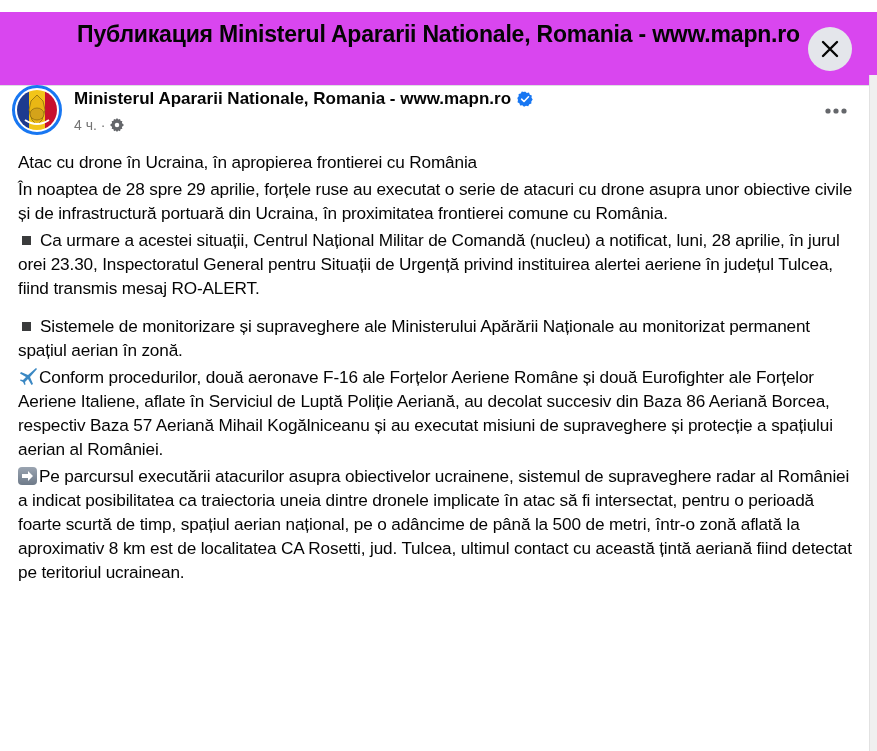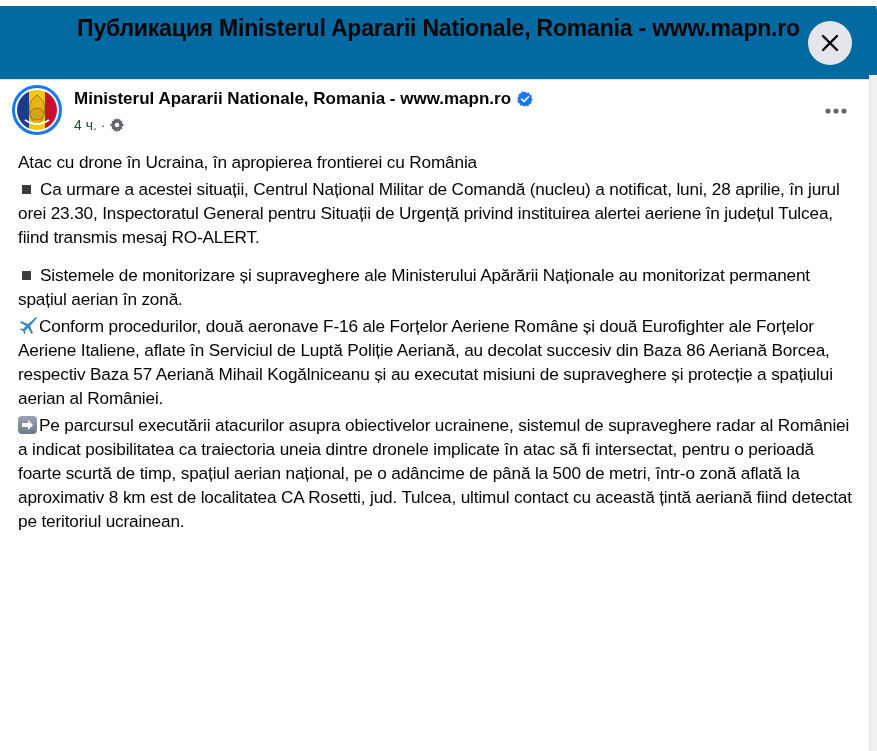--- a/index.html
+++ b/index.html
@@ -1,34 +1,34 @@
 <!DOCTYPE html>
 <html><head>
   <meta charset="utf-8">
   <style>
     * { box-sizing: border-box; margin: 0; padding: 0; }
     html, body { width: 877px; height: 751px; overflow: hidden; background: #ffffff; }
     body { font-family: "Liberation Sans", "DejaVu Sans", sans-serif; color: #050505; position: relative; }
 
     .dialog { position: absolute; left: 0; top: 0; width: 877px; height: 751px; background: #fff; border-top-right-radius: 10px; overflow: hidden; }
 
-    .header { position: absolute; left: 0; top: 6px; width: 877px; height: 74px; border-bottom: 1px solid #dddfe2; background: #0369a1; }
+    .header { position: absolute; left: 0; top: 12px; width: 877px; height: 74px; border-bottom: 1px solid #dddfe2; background: #d946ef; }
     .header-title { position: absolute; left: 60px; right: 60px; top: 8px; text-align: center; font-size: 23px; font-weight: bold; line-height: 29px; color: #050505; letter-spacing: -0.2px; }
     .close-btn { position: absolute; left: 808px; top: 15px; width: 44px; height: 44px; border-radius: 50%; background: #e4e6eb; display: flex; align-items: center; justify-content: center; cursor: pointer; }
 
     .scroll-area { position: absolute; left: 0; top: 75px; width: 869px; height: 676px; overflow: hidden; border-radius: 13px; }
     .scrollbar { position: absolute; left: 869px; top: 75px; width: 8px; height: 676px; background: #f0f0f0; border-left: 1px solid #e2e2e2; }
 
     .post-header { position: absolute; left: 0; top: 0; width: 869px; height: 70px; }
     .avatar { position: absolute; left: 12px; top: 10px; width: 50px; height: 50px; border-radius: 50%; border: 3px solid #1877f2; padding: 2px; background: #fff; }
     .avatar-inner { width: 100%; height: 100%; border-radius: 50%; overflow: hidden; background: linear-gradient(90deg, #1d3b8f 0%, #1d3b8f 30%, #f2c519 30%, #f2c519 70%, #c8102e 70%, #c8102e 100%); position: relative; }
     .page-name { position: absolute; left: 74px; top: 13px; font-size: 17px; line-height: 22px; font-weight: 600; color: #050505; display: flex; align-items: center; gap: 6px; }
     .page-name-text { cursor: pointer; }
     .verified { display: inline-flex; width: 16px; height: 16px; }
-    .meta { position: absolute; left: 74px; top: 41px; font-size: 14px; color: #14532d; display: flex; align-items: center; gap: 4px; line-height: 18px; }
+    .meta { position: absolute; left: 74px; top: 41px; font-size: 14px; color: #737373; display: flex; align-items: center; gap: 4px; line-height: 18px; }
     .more-btn { position: absolute; left: 818px; top: 18px; width: 36px; height: 36px; border-radius: 50%; display: flex; align-items: center; justify-content: center; cursor: pointer; }
 
     .post-body { position: absolute; left: 15px; top: 72px; width: 845px; font-size: 17.2px; line-height: 24px; color: #050505; letter-spacing: -0.15px; }
     .post-body p { margin: 3px; }
     .gap { height: 8px; }
     .bullet { display: inline-block; width: 9px; height: 9px; background: #3a3b3c; margin: 0 9px 2px 4px; vertical-align: middle; }
     .emoji-plane { display: inline-block; width: 20px; height: 20px; vertical-align: -3px; margin-right: 1px; }
     .emoji-arrow { display: inline-block; width: 19px; height: 18px; border-radius: 4px; background: linear-gradient(#9aa4b1, #6e7a89); vertical-align: -3px; margin-right: 2px; position: relative; }
     .emoji-arrow svg { position: absolute; left: 2px; top: 2px; }
     .link { color: #216fdb; font-weight: 600; text-decoration: none; cursor: pointer; }
@@ -80,20 +80,21 @@
         <svg width="22" height="6" viewBox="0 0 22 6">
           <circle cx="3" cy="3" r="2.6" fill="#65676b"></circle>
           <circle cx="11" cy="3" r="2.6" fill="#65676b"></circle>
           <circle cx="19" cy="3" r="2.6" fill="#65676b"></circle>
         </svg>
       </div>
     </div>
 
     <div class="post-body">
       <p>Atac cu drone în Ucraina, în apropierea frontierei cu România</p>
+      <p>În noaptea de 28 spre 29 aprilie, forțele ruse au executat o serie de atacuri cu drone asupra unor obiective civile și de infrastructură portuară din Ucraina, în proximitatea frontierei comune cu România.</p>
       <p><span class="bullet"></span><span>Ca urmare a acestei situații, Centrul Național Militar de Comandă (nucleu) a notificat, luni, 28 aprilie, în jurul orei 23.30, Inspectoratul General pentru Situații de Urgență privind instituirea alertei aeriene în județul Tulcea, fiind transmis mesaj RO-ALERT.</span></p>
       <div class="gap"></div>
       <p><span class="bullet"></span><span>Sistemele de monitorizare și supraveghere ale Ministerului Apărării Naționale au monitorizat permanent spațiul aerian în zonă.</span></p>
       <p><svg class="emoji-plane" viewBox="0 0 20 20">
             <path d="M18 2 L10 9 L3 6 L2 7.5 L8 11 L5 14 L2.5 13.5 L2 14.5 L5 16 L6.5 19 L7.5 18.5 L7 16 L10 13 L13.5 19 L15 18 L12 11 L19 3 Z" fill="#3b88c3"></path>
           </svg><span>Conform procedurilor, două aeronave F-16 ale Forțelor Aeriene Române și două Eurofighter ale Forțelor Aeriene Italiene, aflate în Serviciul de Luptă Poliție Aeriană, au decolat succesiv din Baza 86 Aeriană Borcea, respectiv Baza 57 Aeriană Mihail Kogălniceanu și au executat misiuni de supraveghere și protecție a spațiului aerian al României.</span></p>
       <p><span class="emoji-arrow"><svg width="15" height="14" viewBox="0 0 15 14">
               <path d="M2 5 H8 V2 L13 7 L8 12 V9 H2 Z" fill="#fff"></path>
             </svg></span><span>Pe parcursul executării atacurilor asupra obiectivelor ucrainene, sistemul de supraveghere radar al României a indicat posibilitatea ca traiectoria uneia dintre dronele implicate în atac să fi intersectat, pentru o perioadă foarte scurtă de timp, spațiul aerian național, pe o adâncime de până la 500 de metri, într-o zonă aflată la aproximativ 8 km est de localitatea CA Rosetti, jud. Tulcea, ultimul contact cu această țintă aeriană fiind detectat pe teritoriul ucrainean.</span></p>
     </div>

